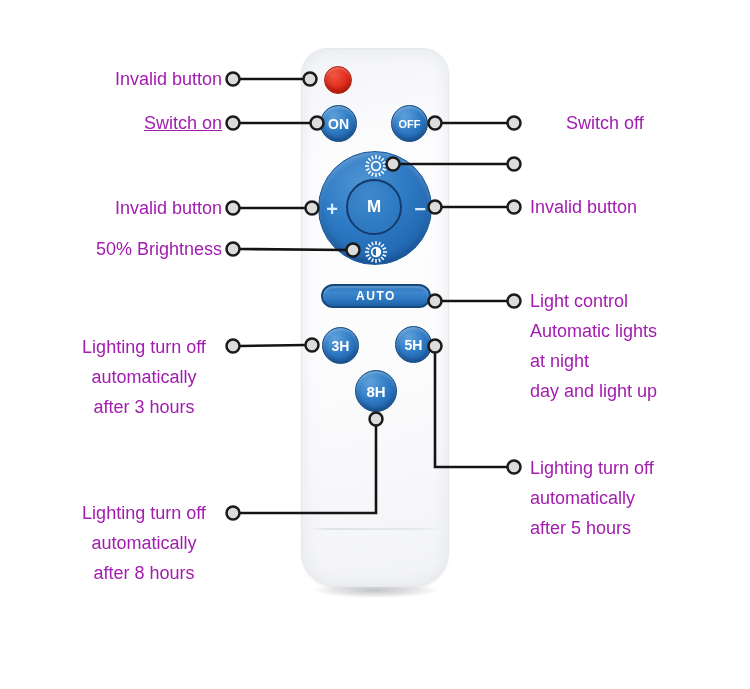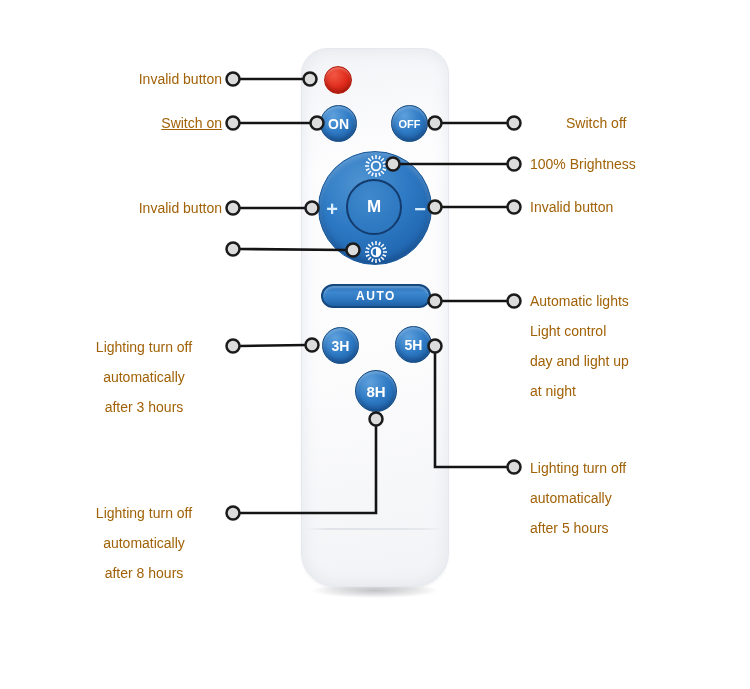--- a/index.html
+++ b/index.html
@@ -76,21 +76,21 @@
     border-radius:17px;
     background:linear-gradient(180deg,#2a72ba 0%,#3d87cf 32%,#2d77c0 68%,#1e61a6 100%);
     border:2px solid #15497e;
     box-shadow: inset 0 2px 2px rgba(255,255,255,0.25);
     color:#ffffff; font-weight:bold; font-size:12px; letter-spacing:1.5px;
     display:flex; align-items:center; justify-content:center; cursor:pointer; box-sizing:border-box;
   }
 
   
   .lbl{
-    position:absolute; color:#a16207; font-size:14px; line-height:30px; white-space:nowrap;
+    position:absolute; color:#a21caf; font-size:18px; line-height:30px; white-space:nowrap;
   }
   .lbl.right-align{text-align:right; width:162px;}
   .lbl.center-align{text-align:center; width:162px;}
   .lbl-l1{left:60px; top:64px;}
   .lbl-l2{left:60px; top:108px;text-decoration:underline;}
   .lbl-l3{left:60px; top:193px;}
   .lbl-l4{left:60px; top:234px;}
   .lbl-l5{left:63px; top:332px;}
   .lbl-l6{left:63px; top:498px;}
   .lbl-r1{left:530px; top:108px;margin-left:36px;}
@@ -181,39 +181,39 @@
     <div class="btn-round btn-3h">3H</div>
 
     <div class="btn-round btn-5h">5H</div>
 
     <div class="btn-round btn-8h">8H</div>
   </div>
 
   <div class="lbl right-align lbl-l1">Invalid button</div>
   <div class="lbl right-align lbl-l2">Switch on</div>
   <div class="lbl right-align lbl-l3">Invalid button</div>
+  <div class="lbl right-align lbl-l4">50% Brightness</div>
   <div class="lbl center-align lbl-l5">
     <div>Lighting turn off</div>
     <div>automatically</div>
     <div>after 3 hours</div>
   </div>
   <div class="lbl center-align lbl-l6">
     <div>Lighting turn off</div>
     <div>automatically</div>
     <div>after 8 hours</div>
   </div>
 
   <div class="lbl lbl-r1">Switch off</div>
-  <div class="lbl lbl-r2">100% Brightness</div>
   <div class="lbl lbl-r3">Invalid button</div>
   <div class="lbl lbl-r4">
+    <div>Light control</div>
     <div>Automatic lights</div>
-    <div>Light control</div>
+    <div>at night</div>
     <div>day and light up</div>
-    <div>at night</div>
   </div>
   <div class="lbl lbl-r5">
     <div>Lighting turn off</div>
     <div>automatically</div>
     <div>after 5 hours</div>
   </div>
 
   <svg id="callout-svg" width="750" height="689">
     <line x1="240" y1="79" x2="304" y2="79"></line>
     <line x1="240" y1="123" x2="311" y2="123"></line>

